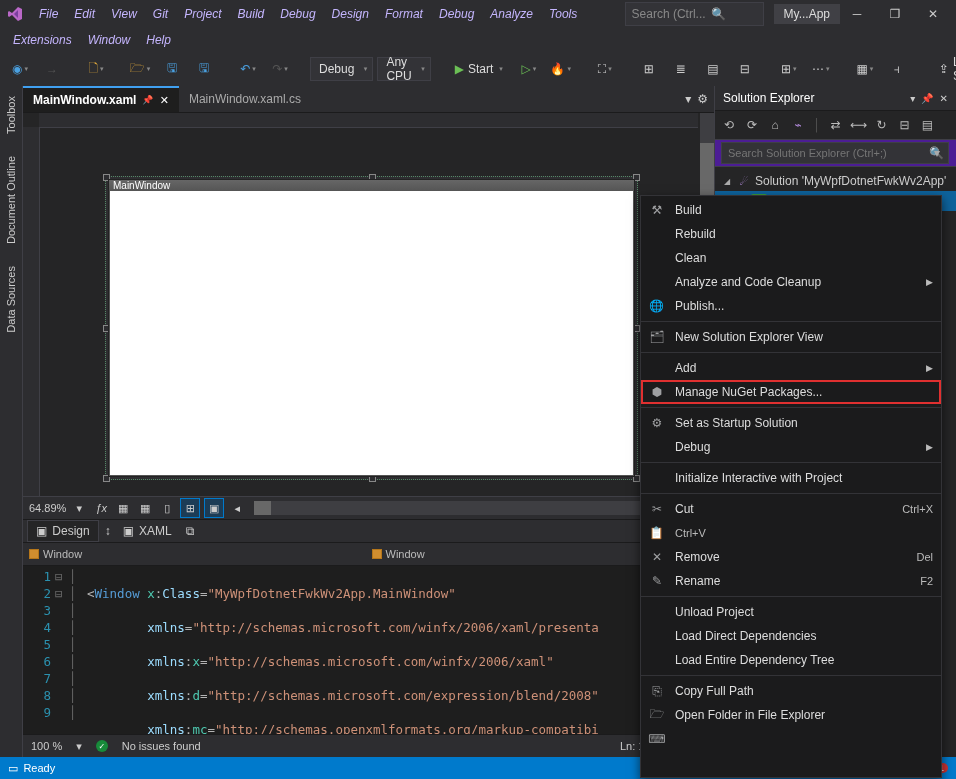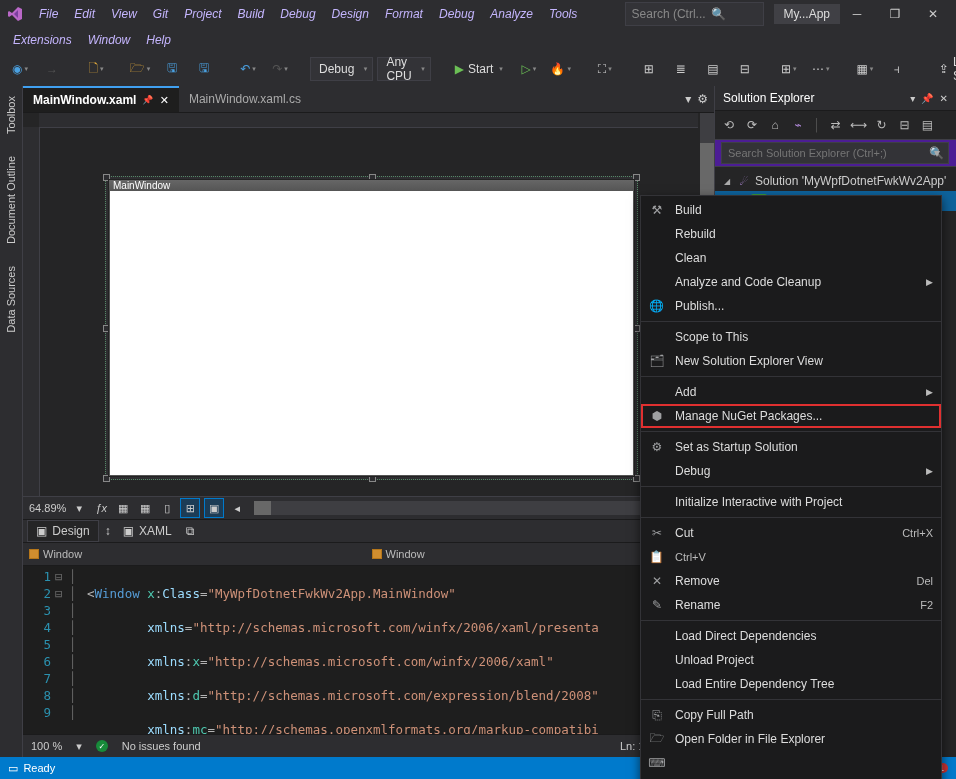--- a/index.html
+++ b/index.html
@@ -416,24 +416,20 @@
       <span class="ci"></span>
       <span class="lbl">Analyze and Code Cleanup</span>
       <span class="sub">▶</span>
     </div>
     <div class="ctx-row">
       <span class="ci">🌐</span>
       <span class="lbl">Publish...</span>
     </div>
     <div class="ctx-sep"></div>
     <div class="ctx-row">
-      <span class="ci"></span>
-      <span class="lbl">Scope to This</span>
-    </div>
-    <div class="ctx-row">
       <span class="ci">🗂</span>
       <span class="lbl">New Solution Explorer View</span>
     </div>
     <div class="ctx-sep"></div>
     <div class="ctx-row">
       <span class="ci"></span>
       <span class="lbl">Add</span>
       <span class="sub">▶</span>
     </div>
     <div class="ctx-row hi">
@@ -471,25 +467,25 @@
       <span class="acc">Del</span>
     </div>
     <div class="ctx-row">
       <span class="ci">✎</span>
       <span class="lbl">Rename</span>
       <span class="acc">F2</span>
     </div>
     <div class="ctx-sep"></div>
     <div class="ctx-row">
       <span class="ci"></span>
+      <span class="lbl">Unload Project</span>
+    </div>
+    <div class="ctx-row">
+      <span class="ci"></span>
       <span class="lbl">Load Direct Dependencies</span>
-    </div>
-    <div class="ctx-row">
-      <span class="ci"></span>
-      <span class="lbl">Unload Project</span>
     </div>
     <div class="ctx-row">
       <span class="ci"></span>
       <span class="lbl">Load Entire Dependency Tree</span>
     </div>
     <div class="ctx-sep"></div>
     <div class="ctx-row">
       <span class="ci">⎘</span>
       <span class="lbl">Copy Full Path</span>
     </div>

